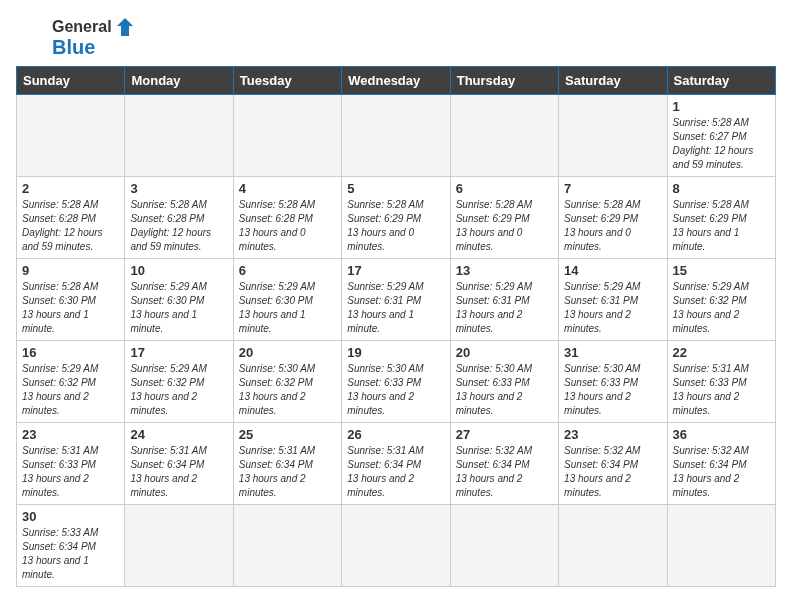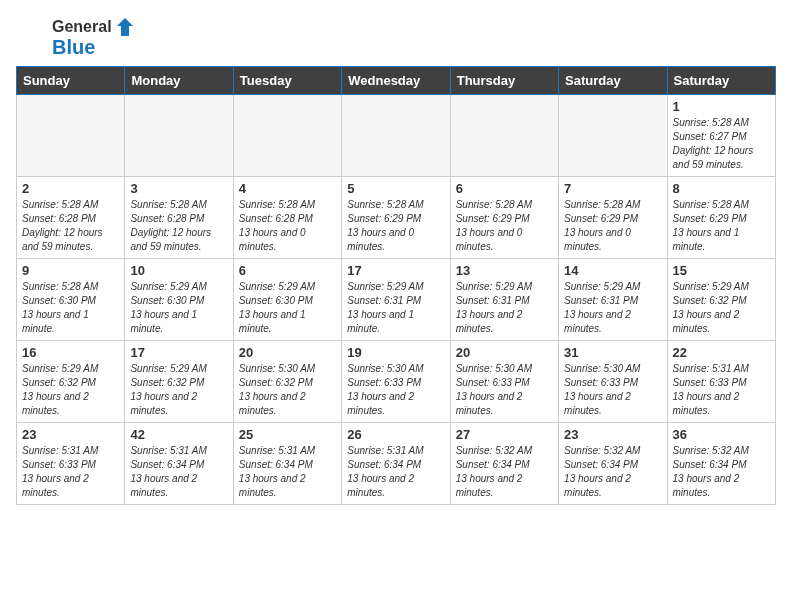--- a/index.html
+++ b/index.html
@@ -211,21 +211,21 @@
           <span class="day-number">22</span>
           <div class="day-info">Sunrise: 5:31 AM<br>Sunset: 6:33 PM<br>13 hours and 2 minutes.</div>
         </td>
       </tr>
       <tr>
         <td>
           <span class="day-number">23</span>
           <div class="day-info">Sunrise: 5:31 AM<br>Sunset: 6:33 PM<br>13 hours and 2 minutes.</div>
         </td>
         <td>
-          <span class="day-number">42</span>
+          <span class="day-number">24</span>
           <div class="day-info">Sunrise: 5:31 AM<br>Sunset: 6:34 PM<br>13 hours and 2 minutes.</div>
         </td>
         <td>
           <span class="day-number">25</span>
           <div class="day-info">Sunrise: 5:31 AM<br>Sunset: 6:34 PM<br>13 hours and 2 minutes.</div>
         </td>
         <td>
           <span class="day-number">26</span>
           <div class="day-info">Sunrise: 5:31 AM<br>Sunset: 6:34 PM<br>13 hours and 2 minutes.</div>
         </td>
@@ -234,15 +234,27 @@
           <div class="day-info">Sunrise: 5:32 AM<br>Sunset: 6:34 PM<br>13 hours and 2 minutes.</div>
         </td>
         <td>
           <span class="day-number">23</span>
           <div class="day-info">Sunrise: 5:32 AM<br>Sunset: 6:34 PM<br>13 hours and 2 minutes.</div>
         </td>
         <td>
           <span class="day-number">36</span>
           <div class="day-info">Sunrise: 5:32 AM<br>Sunset: 6:34 PM<br>13 hours and 2 minutes.</div>
         </td>
+      </tr>
+      <tr>
+        <td>
+          <span class="day-number">30</span>
+          <div class="day-info">Sunrise: 5:33 AM<br>Sunset: 6:34 PM<br>13 hours and 1 minute.</div>
+        </td>
+        <td class="empty"></td>
+        <td class="empty"></td>
+        <td class="empty"></td>
+        <td class="empty"></td>
+        <td class="empty"></td>
+        <td class="empty"></td>
       </tr>
     </tbody>
 </table>
 
 </body></html>

